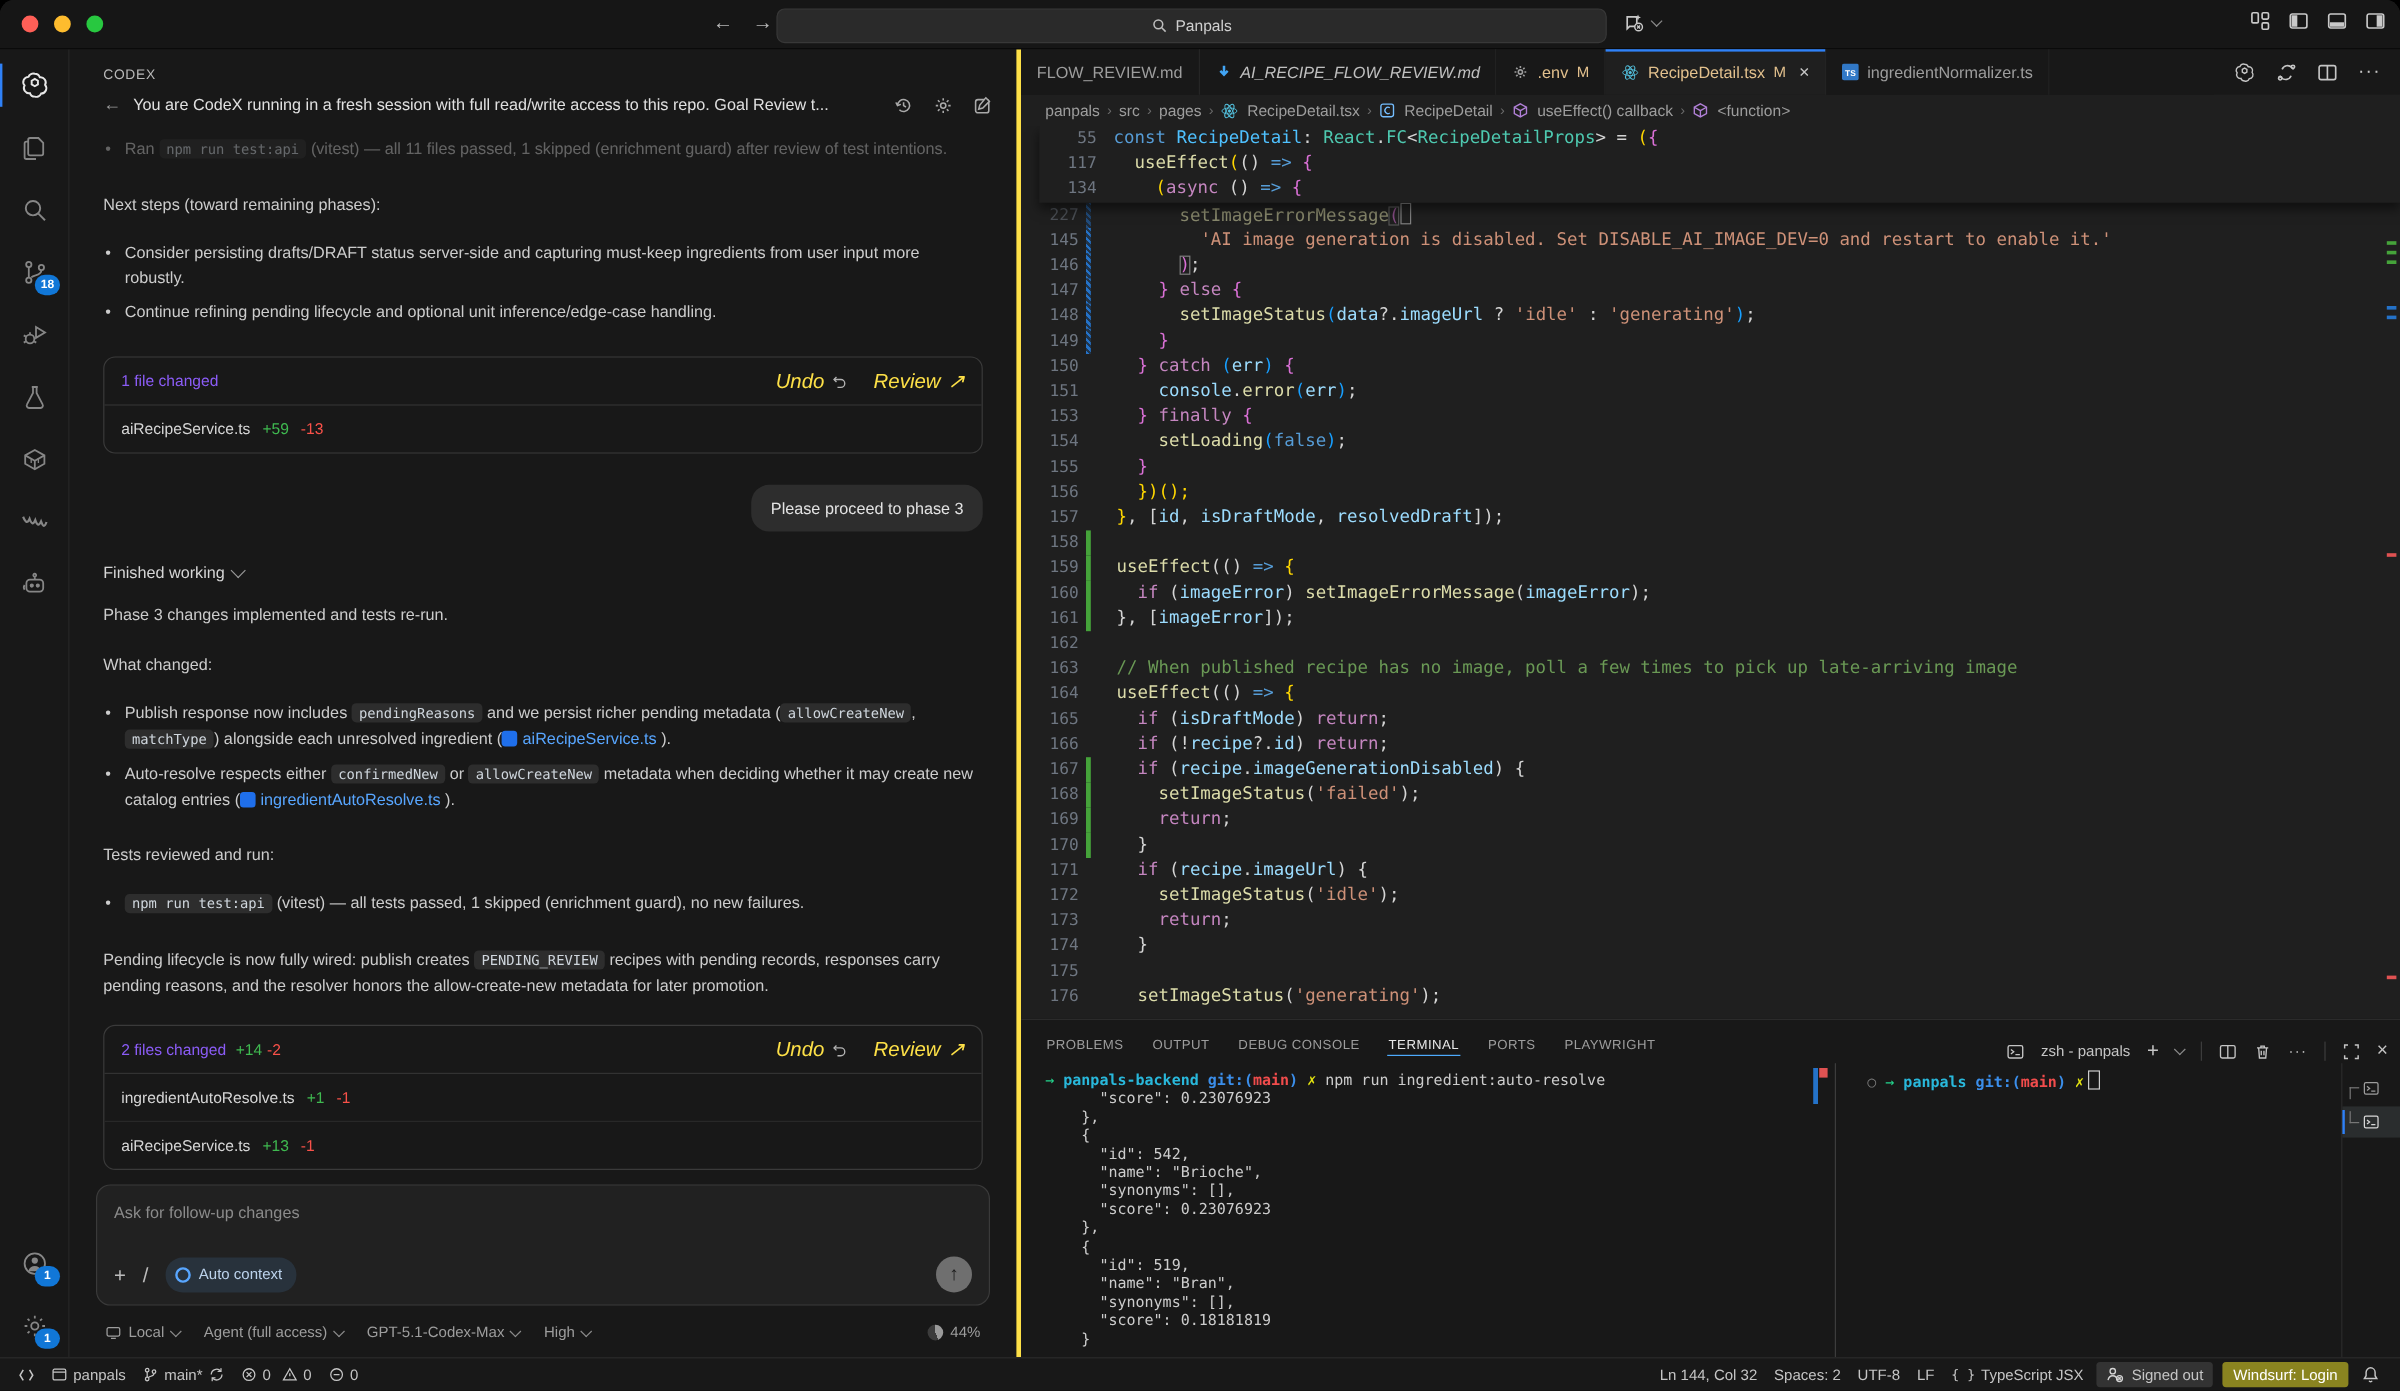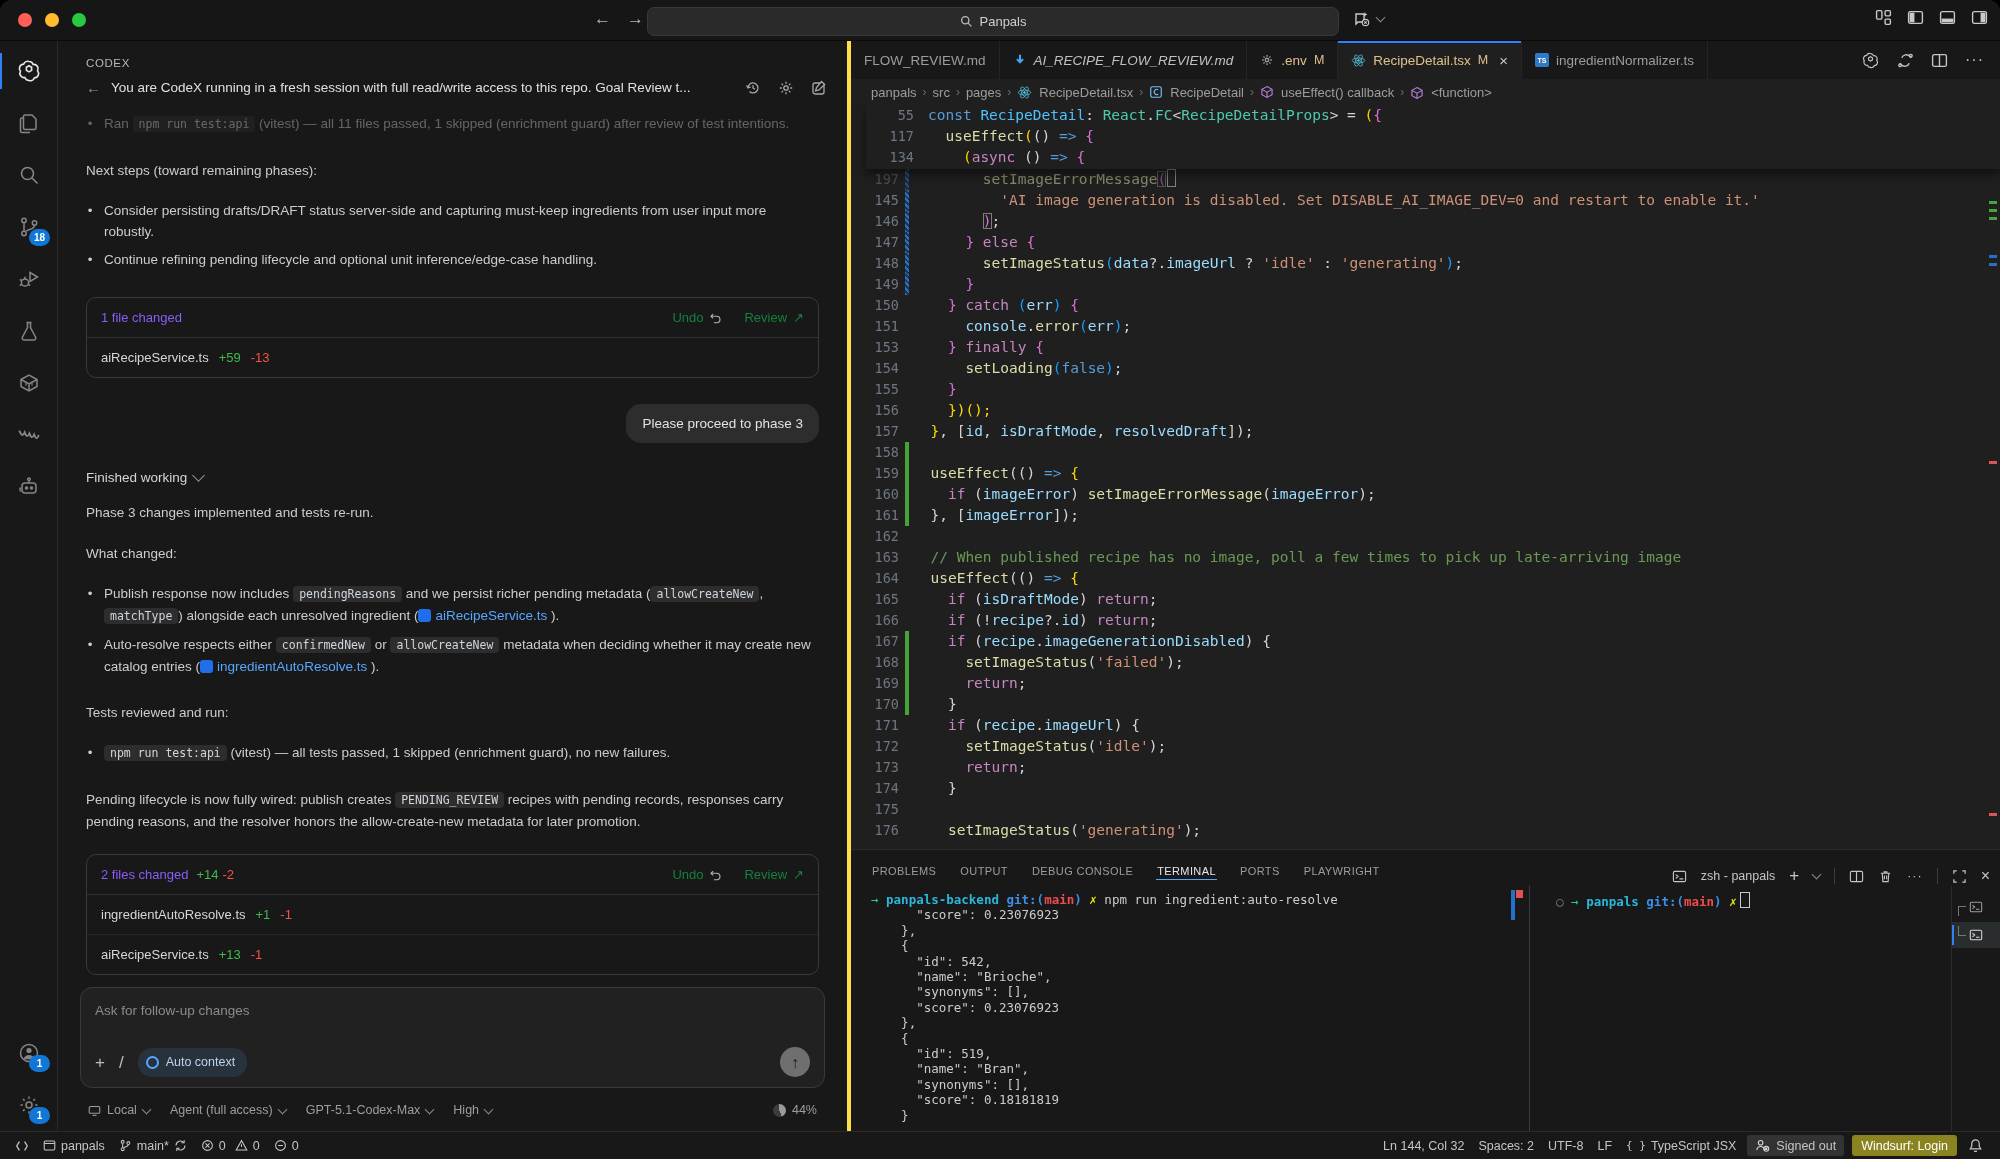--- a/index.html
+++ b/index.html
@@ -42,21 +42,21 @@
   .cx-bullets{margin:2px 28px 8px 28px;}
   .cx-bullet{display:flex;gap:10px;margin:7px 0;}
   .cx-bullet .dot{flex:none;width:8px;text-align:center;}
   .codechip{font-family:"DejaVu Sans Mono",monospace;font-size:11.5px;background:#2d2d2d;border-radius:4px;padding:1px 6px;color:#cfd6dd;white-space:nowrap;}
   .filelink{color:#58a6ff;white-space:nowrap;}
   .filelink .fic{display:inline-block;width:13px;height:13px;background:#1f6feb;border-radius:3px;margin-right:4px;vertical-align:-2px;}
   .cx-card{border:1px solid #3a3a3a;border-radius:10px;margin:12px 28px;flex:none;}
   .cx-card .hd{display:flex;align-items:center;padding:9px 14px;border-bottom:1px solid #323232;font-size:13px;}
   .cx-card .hd .t{color:#8b5cf6;}
   .cx-card .hd .sp{flex:1}
-  .cx-card .act{color:#15803d;margin-left:22px;display:flex;align-items:center;gap:6px;font-size:13px;}
+  .cx-card .act{color:#fde047;margin-left:22px;display:flex;align-items:center;gap:6px;font-size:17px;font-style:italic;}
   .cx-card .row{display:flex;gap:10px;padding:9px 14px;font-size:13px;color:#d6d6d6;}
   .cx-card .row+.row{border-top:1px solid #282828;}
   .plus{color:#3fb950}.minus{color:#f85149}
   .cx-user{align-self:flex-end;margin:14px 28px 8px 28px;background:#2d2d2d;border-radius:15px;padding:9px 16px;color:#e3e3e3;flex:none;}
   .cx-disclosure{margin:16px 28px 4px 28px;color:#d6d6d6;display:flex;align-items:center;gap:7px;}
   .chev{width:8px;height:8px;border-right:1.6px solid #9a9a9a;border-bottom:1.6px solid #9a9a9a;transform:rotate(45deg);margin-top:-4px;}
   .cx-composer{margin:14px 22px 0 22px;background:#212121;border:1px solid #3a3a3a;border-radius:12px;padding:12px 14px 10px 14px;flex:none;}
   .cx-composer .ph{color:#8b8b8b;font-size:13.5px;}
   .cx-composer .ctl{display:flex;align-items:center;margin-top:26px;gap:14px;}
   .cx-composer .pbtn{color:#bdbdbd;font-size:17px;}
@@ -552,21 +552,21 @@
           <span style="display: inline-flex; align-items: center; gap: 5px;">
             <span class="ci">
               <svg width="14" height="14" viewBox="0 0 16 16" fill="none" stroke="#b180d7" stroke-width="1.3">
                 <path d="M8 1.8 13.8 5v6L8 14.2 2.2 11V5z"></path>
                 <path d="M2.2 5 8 8.2 13.8 5M8 8.2v6"></path>
               </svg>
             </span>
             <span>useEffect() callback</span>
           </span>
           <span class="sep">›</span>
-          <span style="display: inline-flex; align-items: flex-end; gap: 5px;">
+          <span style="display: inline-flex; align-items: flex-start; gap: 5px;">
             <span class="ci">
               <svg width="14" height="14" viewBox="0 0 16 16" fill="none" stroke="#b180d7" stroke-width="1.3">
                 <path d="M8 1.8 13.8 5v6L8 14.2 2.2 11V5z"></path>
                 <path d="M2.2 5 8 8.2 13.8 5M8 8.2v6"></path>
               </svg>
             </span>
             <span>&lt;function&gt;</span>
           </span>
         </div>
       <div class="codearea" id="codearea">
@@ -582,21 +582,21 @@
               <span class="lt"><span class="tk-p">  </span><span class="tk-f">useEffect</span><span class="tk-b">(</span><span class="tk-p">() </span><span class="tk-k">=&gt;</span><span class="tk-u"> {</span></span>
             </div>
             <div class="line">
               <span class="ln">134</span>
               <span class="gmark"></span>
               <span class="lt"><span class="tk-b">    (</span><span class="tk-c">async</span><span class="tk-p"> () </span><span class="tk-k">=&gt;</span><span class="tk-u"> {</span></span>
             </div>
           </div>
         <div class="scroll" id="codelines">
             <div class="line dim">
-              <span class="ln">197</span>
+              <span class="ln">227</span>
               <span class="gmark mod"></span>
               <span class="lt"><span class="tk-p">        </span><span class="tk-f">setImageErrorMessage</span><span class="tk-u match">(</span><span class="caret"></span></span>
             </div>
             <div class="line">
               <span class="ln">145</span>
               <span class="gmark mod"></span>
               <span class="lt"><span class="tk-p">          </span><span class="tk-s">'AI image generation is disabled. Set DISABLE_AI_IMAGE_DEV=0 and restart to enable it.'</span></span>
             </div>
             <div class="line">
               <span class="ln">146</span>

